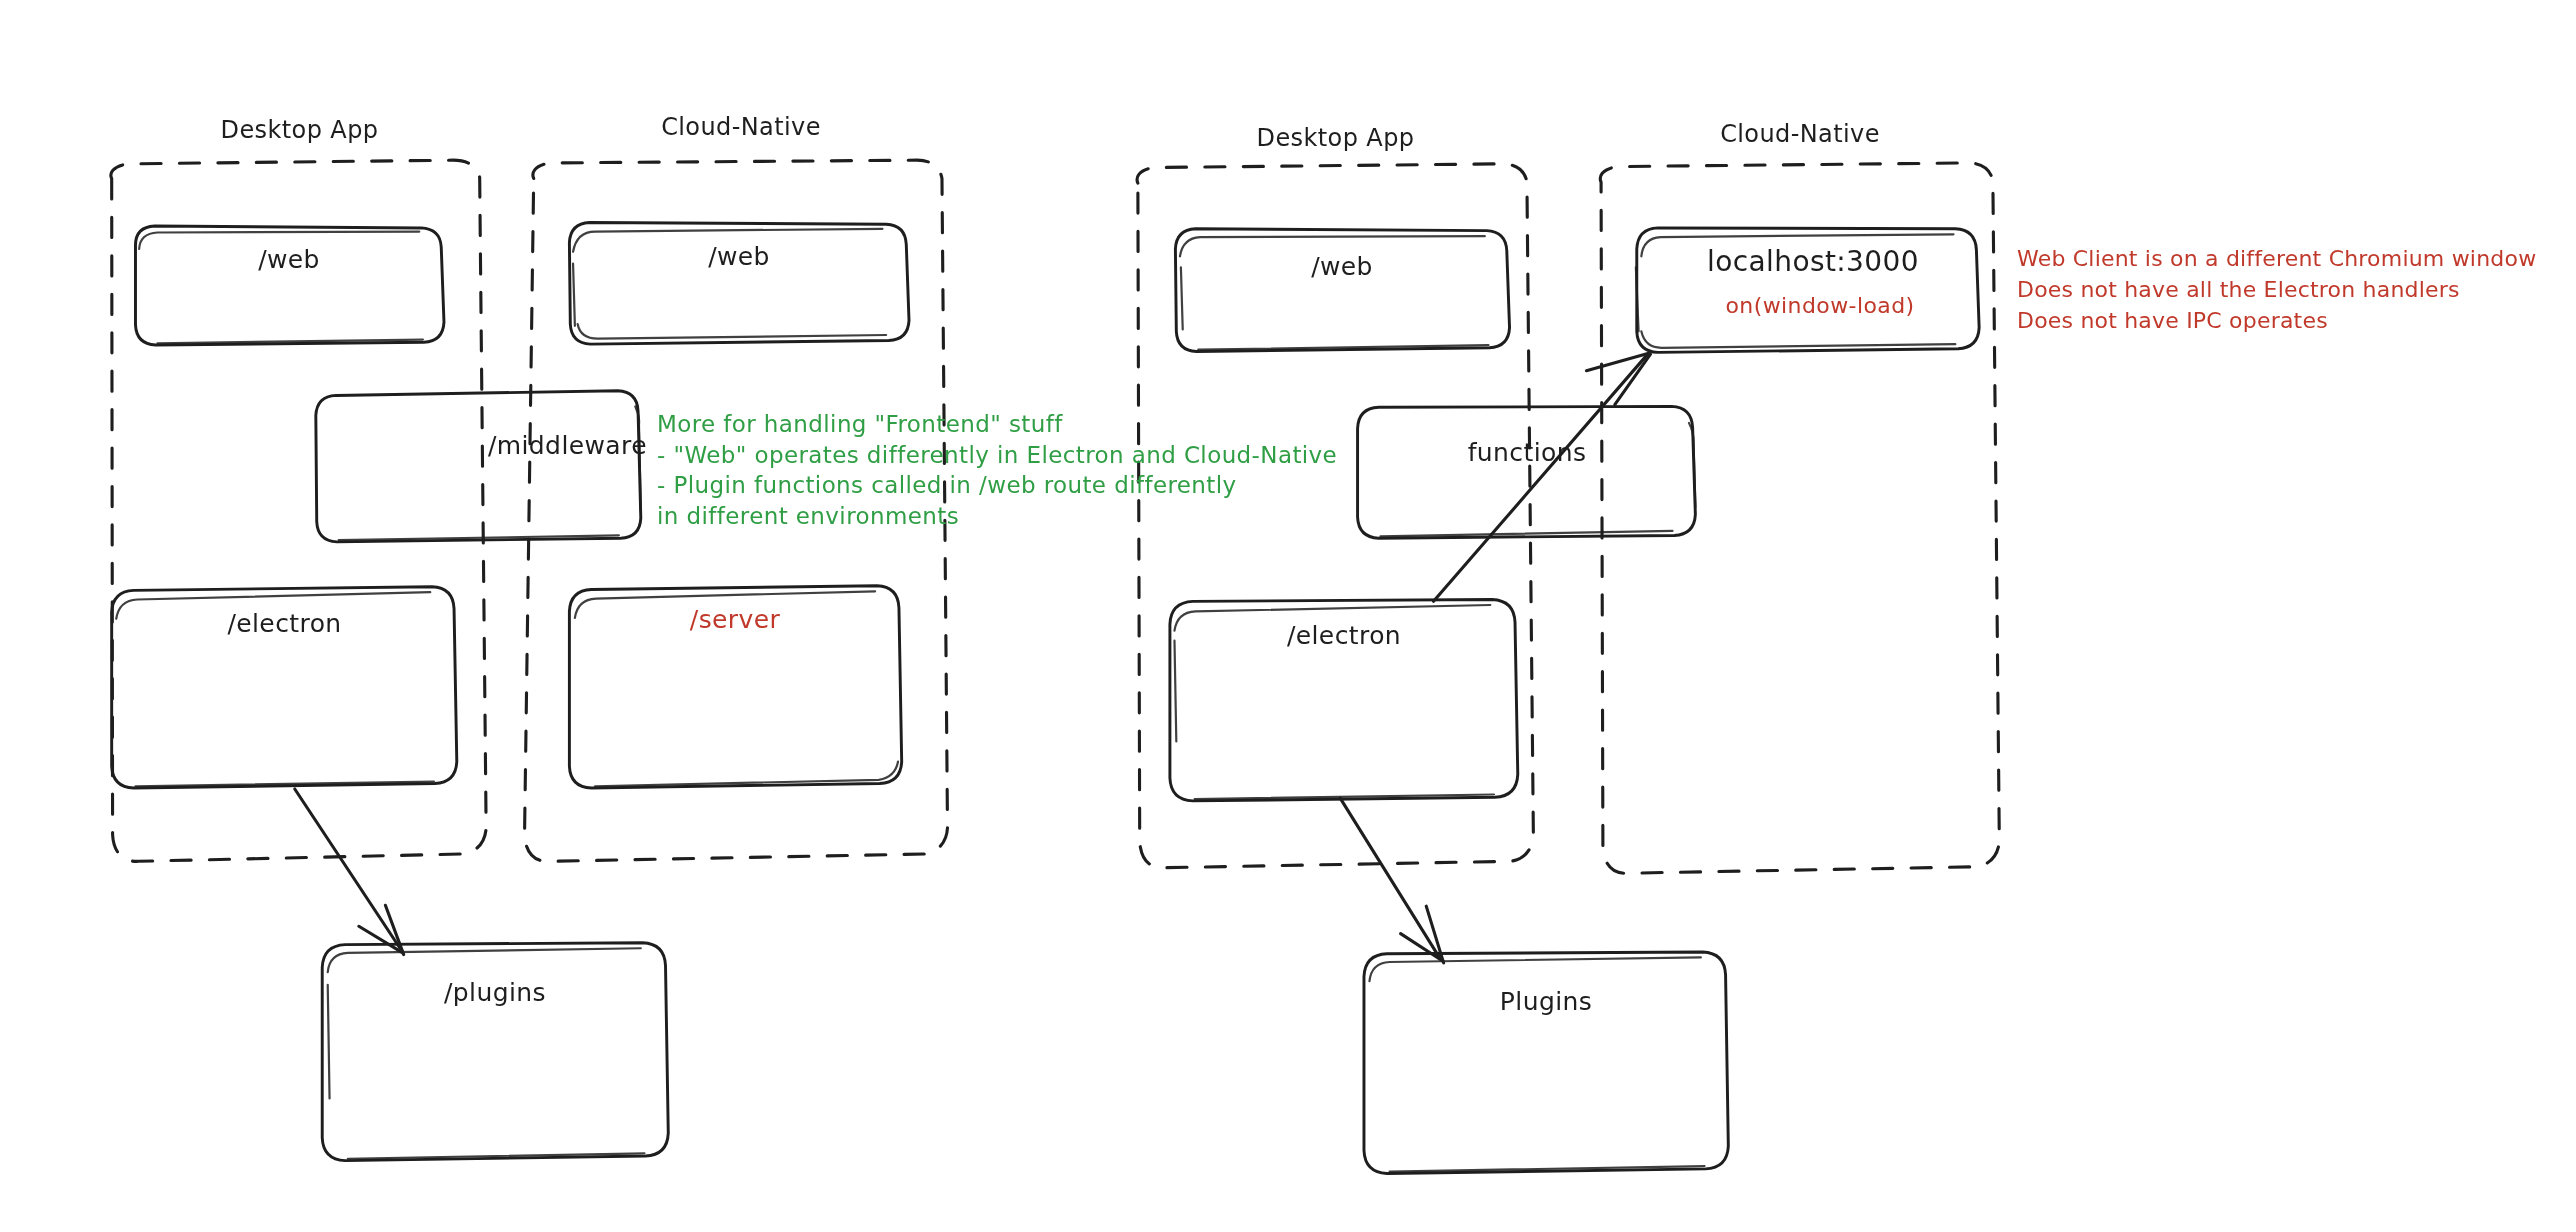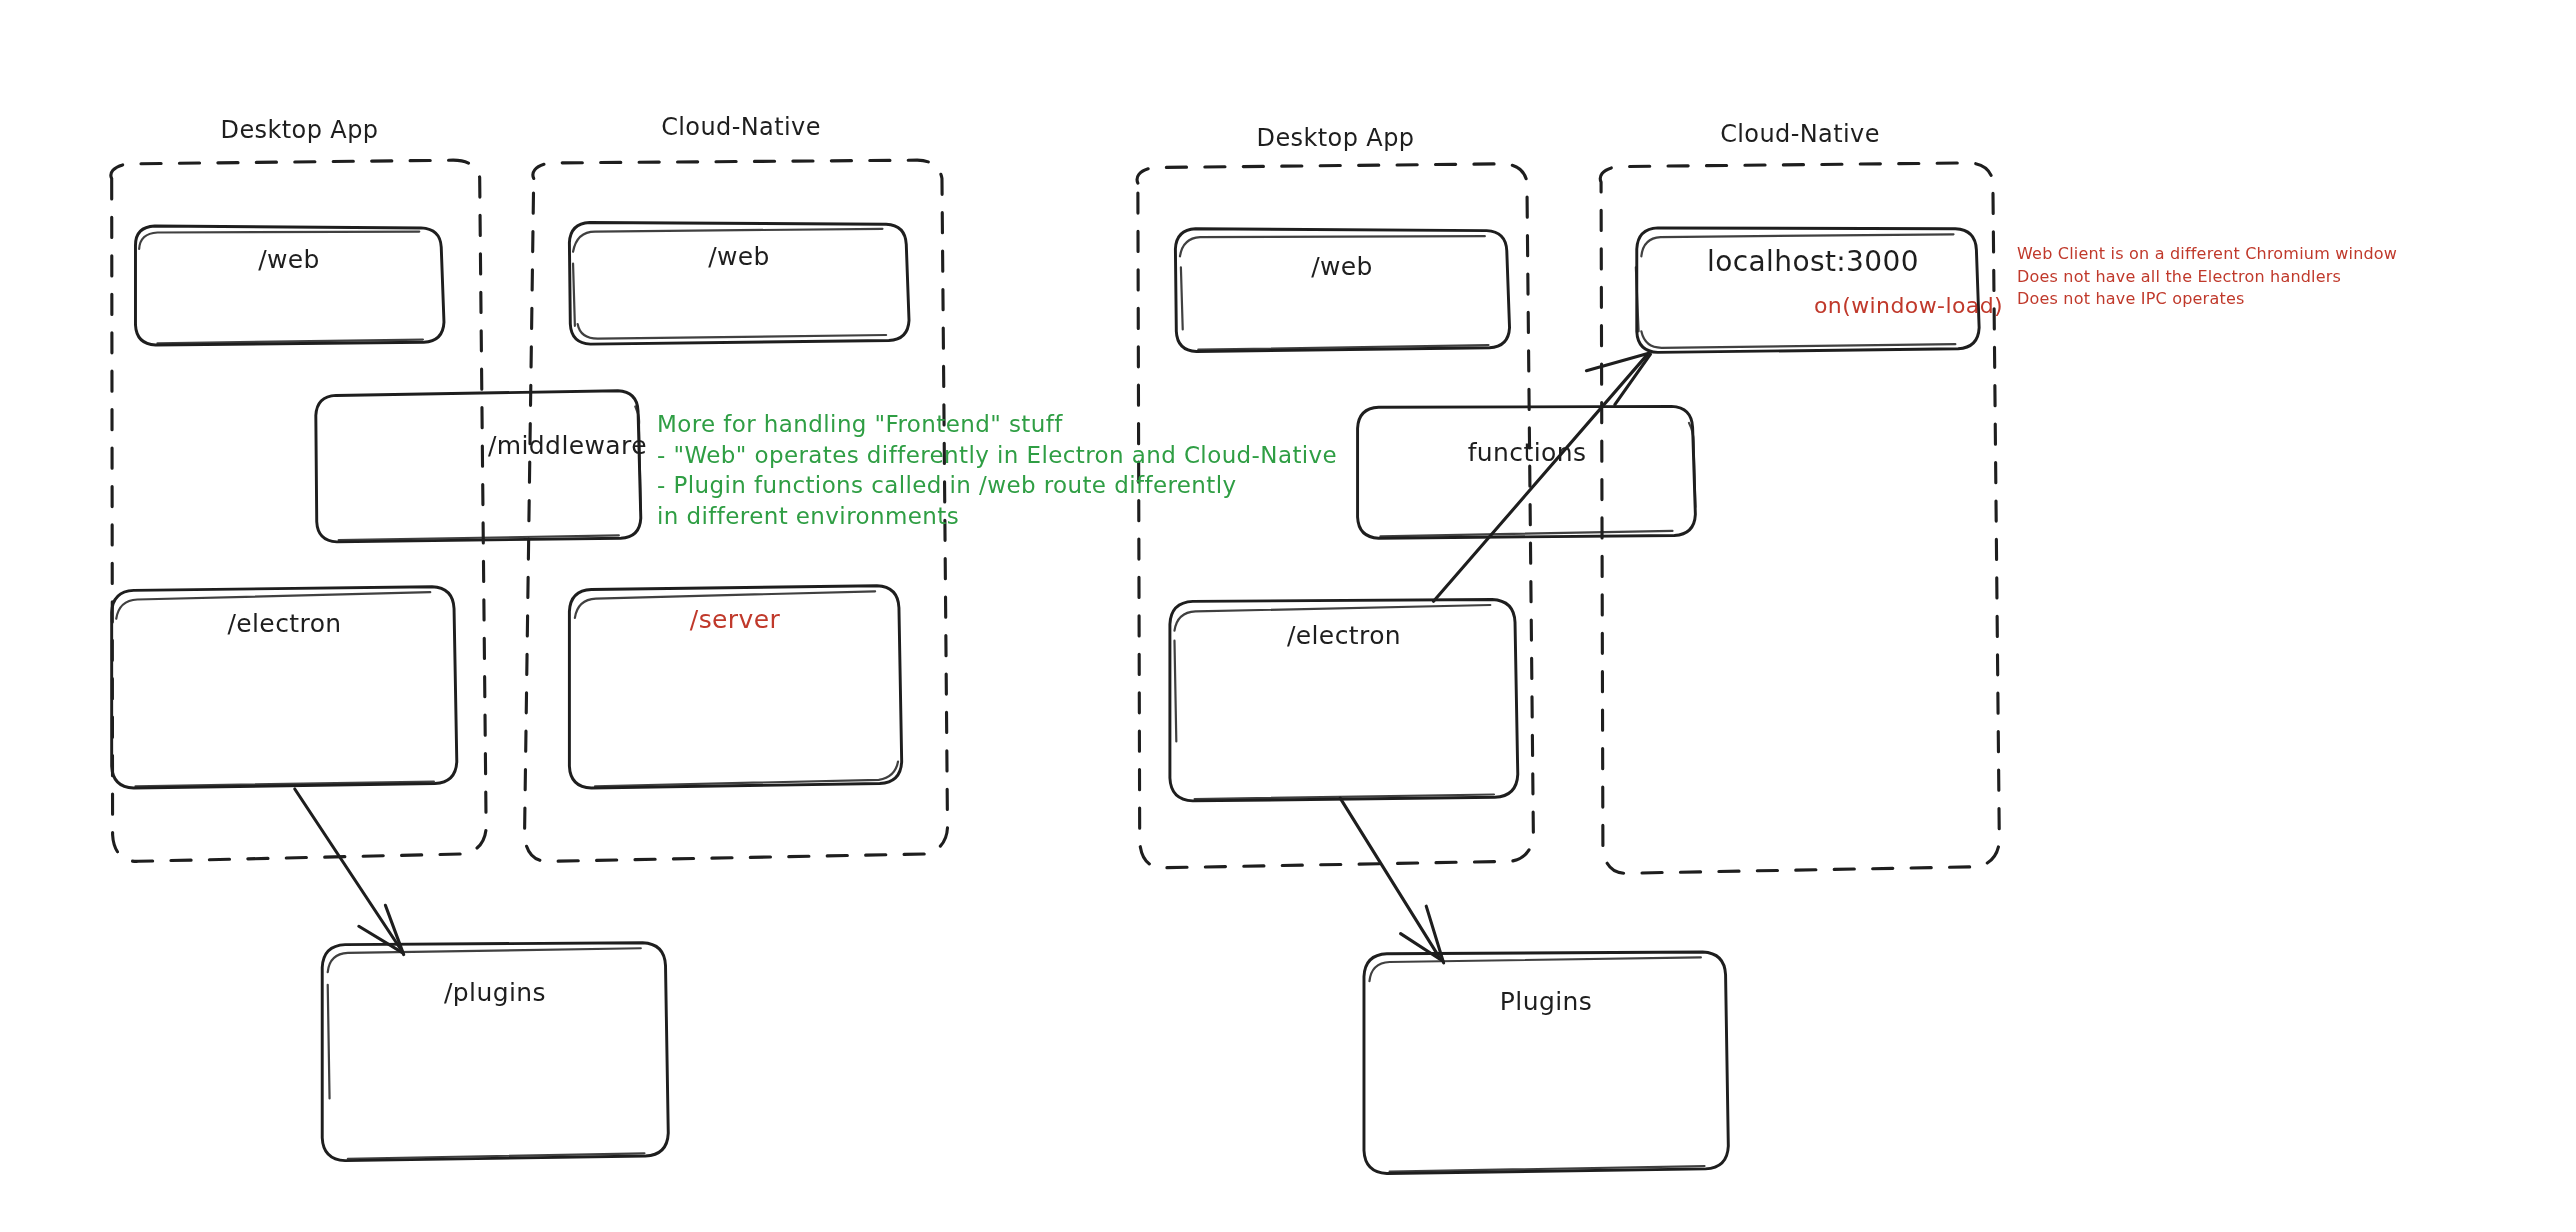--- a/index.html
+++ b/index.html
@@ -49,21 +49,21 @@
     color: #c0392b;
   }
   .green {
     color: #2f9e44;
   }
   .note {
     font-size: 23px;
     line-height: 1.33;
   }
   .note-red {
-    font-size: 16px;
+    font-size: 22px;
     line-height: 1.42;
     letter-spacing: 0.2px;
   }
   .sub-red {
     font-size: 22px;
   }
 </style>
 </head>
 <body>
 
@@ -187,21 +187,21 @@
   <div class="txt box-label" style="left:316px; top:431px; width:325px; text-align:right;margin-left:6px;">/middleware</div>
   <div class="txt box-label" style="left:112px; top:609px; width:345px; text-align:center;">/electron</div>
   <div class="txt box-label red" style="left:569px; top:605px; width:332px; text-align:center;">/server</div>
   <div class="txt box-label" style="left:322px; top:978px; width:346px; text-align:center;">/plugins</div>
 
   <div class="txt group-label" style="left:1138px; top:124px; width:395px;">Desktop App</div>
   <div class="txt group-label" style="left:1601px; top:120px; width:398px;">Cloud-Native</div>
 
   <div class="txt box-label" style="left:1175px; top:252px; width:334px; text-align:center;">/web</div>
   <div class="txt box-label big" style="left:1637px; top:245px; width:352px; text-align:center;">localhost:3000</div>
-  <div class="txt sub-red red" style="left:1637px; top:293px; width:366px; text-align:right;">on(window-load)</div>
+  <div class="txt sub-red red" style="left:1637px; top:293px; width:366px; text-align:center;">on(window-load)</div>
   <div class="txt box-label" style="left:1358px; top:438px; width:338px; text-align:center;">functions</div>
   <div class="txt box-label" style="left:1170px; top:621px; width:348px; text-align:center;">/electron</div>
   <div class="txt box-label" style="left:1364px; top:987px; width:364px; text-align:center;">Plugins</div>
 
   <div style="position:absolute; left:657px; top:409px;">
     <div class="txt note green" style="position:relative; left:0; top:0;">More for handling "Frontend" stuff</div>
     <div class="txt note green" style="position:relative; left:0; top:0;">- "Web" operates differently in Electron and Cloud-Native</div>
     <div class="txt note green" style="position:relative; left:0; top:0;">- Plugin functions called in /web route differently</div>
     <div class="txt note green" style="position:relative; left:0; top:0;">in different environments</div>
   </div>

